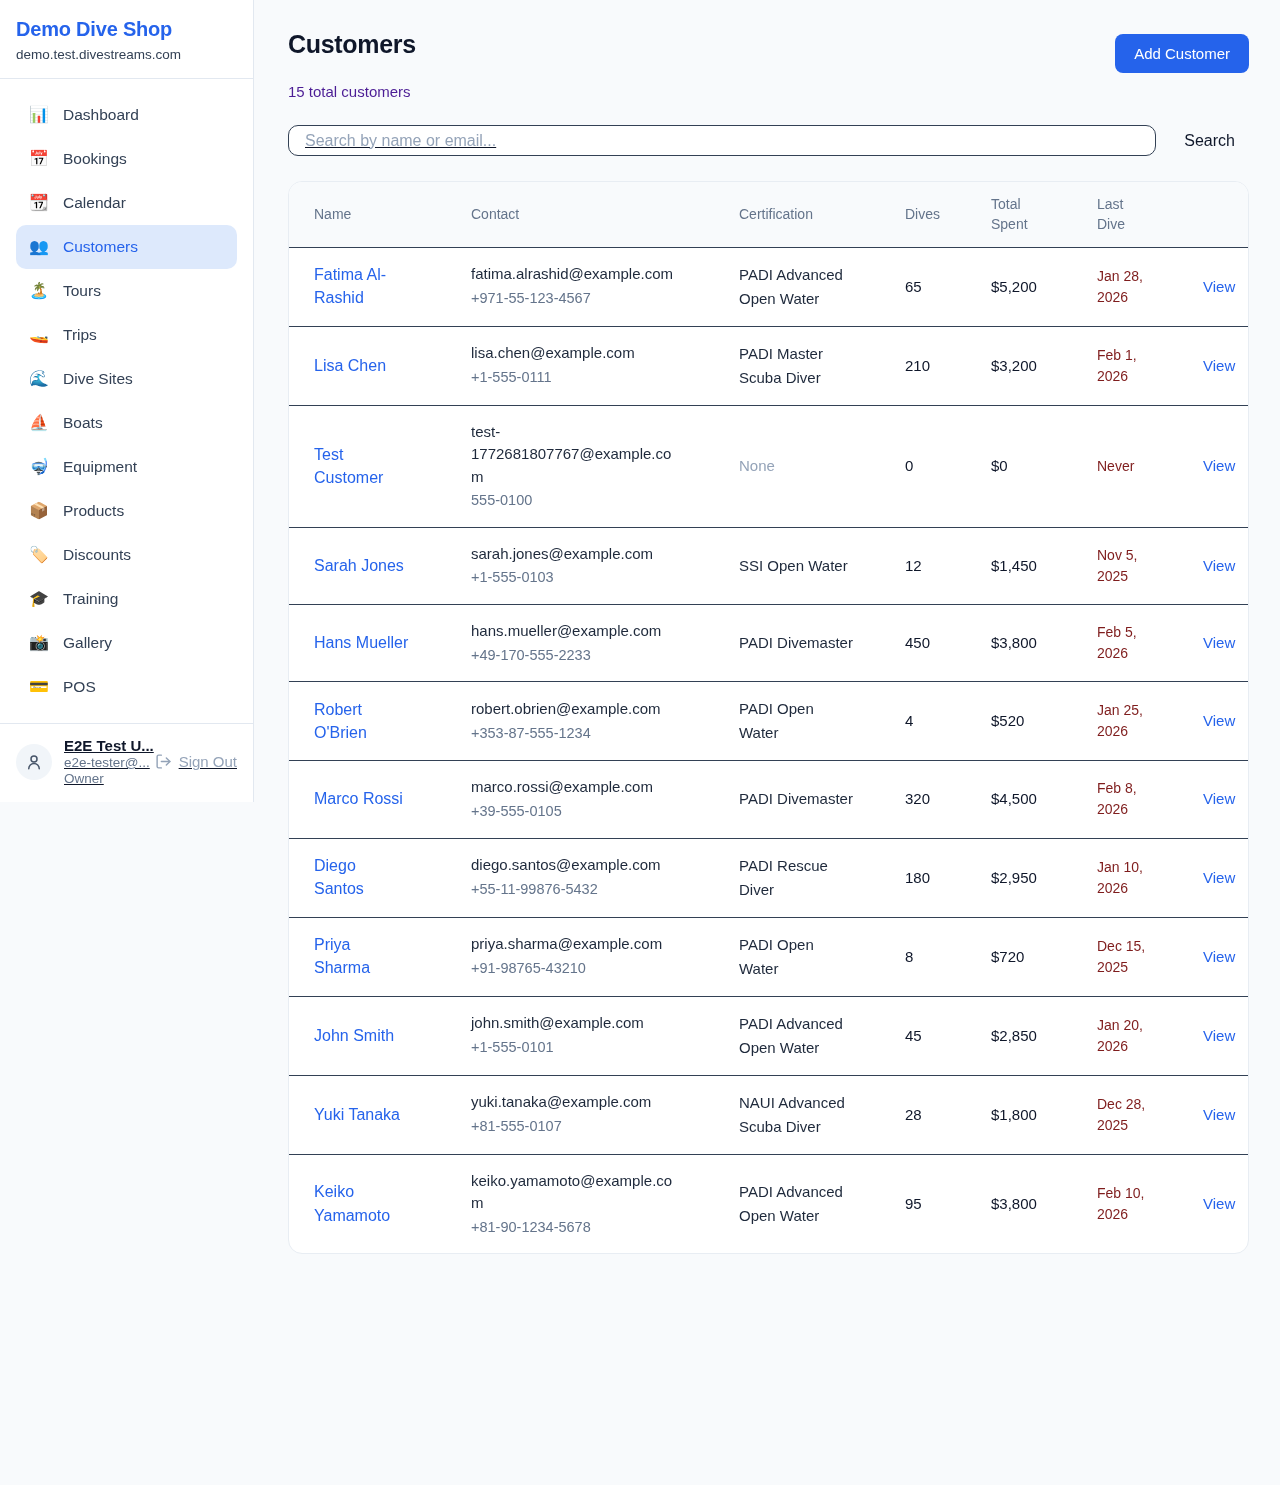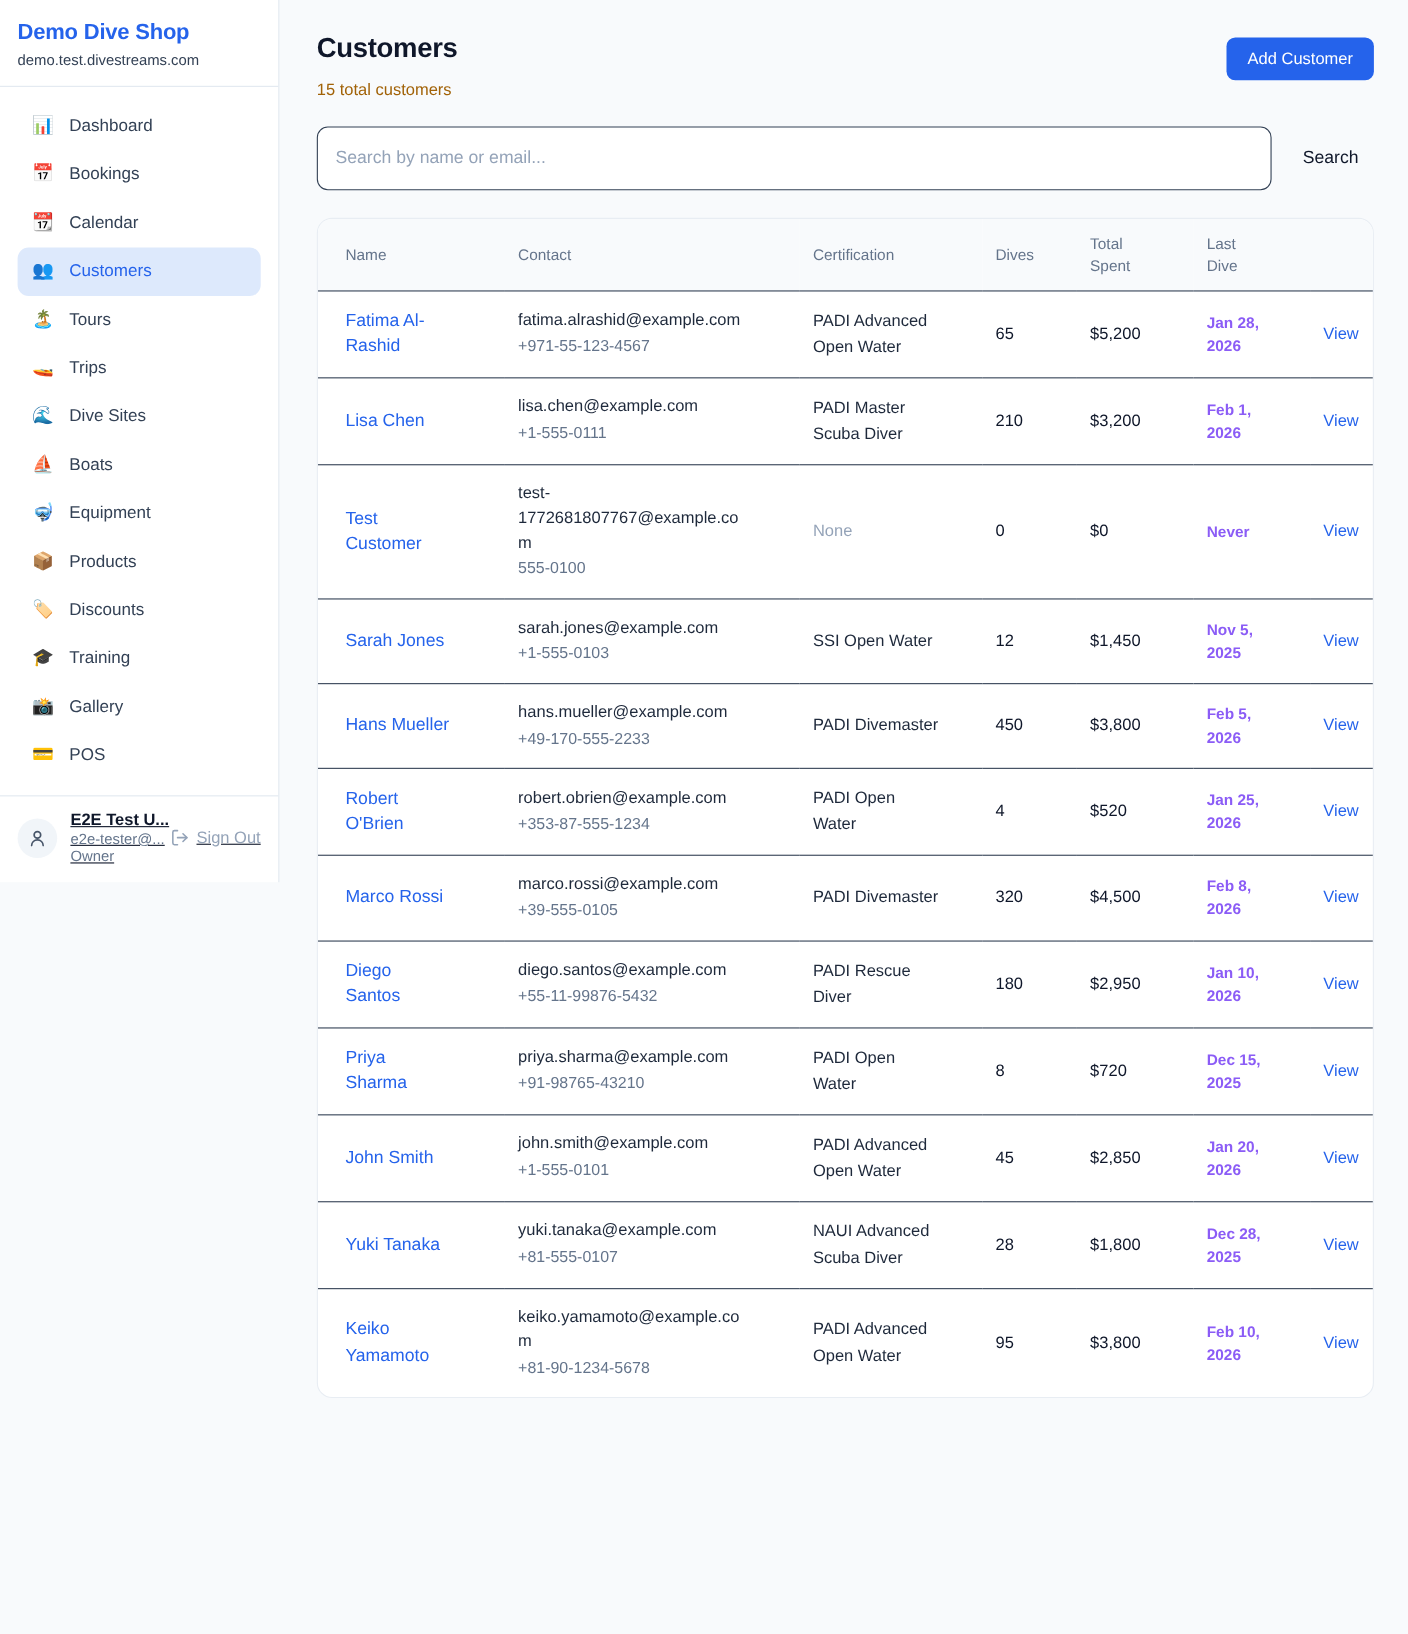--- a/index.html
+++ b/index.html
@@ -49,32 +49,32 @@
   .sign-out {
     display: flex; align-items: center; gap: 7px;
     color: #94a3b8; font-size: 15px; background: none; border: none;
     cursor: pointer; font-family: inherit; white-space: nowrap;
   }
 
   
   .main { margin-left: 255px; padding: 30px 31px 24px 33px; }
   .page-head { display: flex; justify-content: space-between; align-items: flex-start; }
   .page-title { font-size: 25px; font-weight: 700; color: #0f172a; letter-spacing: -0.3px; }
-  .page-subtitle { font-size: 15px; color: #a16207; margin-top: 14px; }
+  .page-subtitle { font-size: 15px; color: #4c1d95; margin-top: 24px; }
   .btn-primary {
     background: #2563eb; color: #ffffff; border: none; border-radius: 8px;
     font-size: 15px; font-weight: 500; padding: 11px 19px; cursor: pointer;
     font-family: inherit; margin-top: 4px;
   }
 
   .search-row { display: flex; align-items: center; margin-top: 25px; }
   .search-input {
-    flex: 1 1 auto; height: 58px; border: 1px solid #334155; border-radius: 10px;
+    flex: 1 1 auto; height: 31px; border: 1px solid #334155; border-radius: 10px;
     background: #ffffff; padding: 0 16px; font-size: 16px; color: #0f172a;
-    font-family: inherit; outline: none;
+    font-family: inherit; outline: none; text-decoration: underline;
   }
   .search-input::placeholder { color: #94a3b8; }
   .search-btn {
     background: none; border: none; font-family: inherit;
     font-size: 16px; font-weight: 500; color: #0f172a;
     margin-left: 28px; margin-right: 14px; cursor: pointer;
   }
 
   
   .table-card {
@@ -104,21 +104,21 @@
 
   .name-link {
     color: #2563eb; font-size: 16px; font-weight: 500; text-decoration: none;
     display: inline-block; max-width: 95px; line-height: 1.45; cursor: pointer;
   }
   .email { font-size: 15px; color: #1e293b; max-width: 205px; overflow-wrap: break-word; }
   .phone { font-size: 14.5px; color: #64748b; margin-top: 2px; }
   .cert { font-size: 15px; color: #1e293b; max-width: 115px; line-height: 1.6; }
   .cert.muted { color: #94a3b8; }
   .num { font-size: 15px; color: #0f172a; }
-  .date { font-size: 14px; color: #8b5cf6; max-width: 70px; line-height: 1.5; font-weight: bold; }
+  .date { font-size: 14px; color: #7f1d1d; max-width: 70px; line-height: 1.5; }
   .view-link { color: #2563eb; font-size: 15px; font-weight: 500; text-decoration: none; cursor: pointer; }
 </style>
 </head>
 <body>
 
 <aside class="sidebar">
   <div class="sidebar-header">
     <div class="shop-name">Demo Dive Shop</div>
     <div class="shop-domain">demo.test.divestreams.com</div>
   </div>

